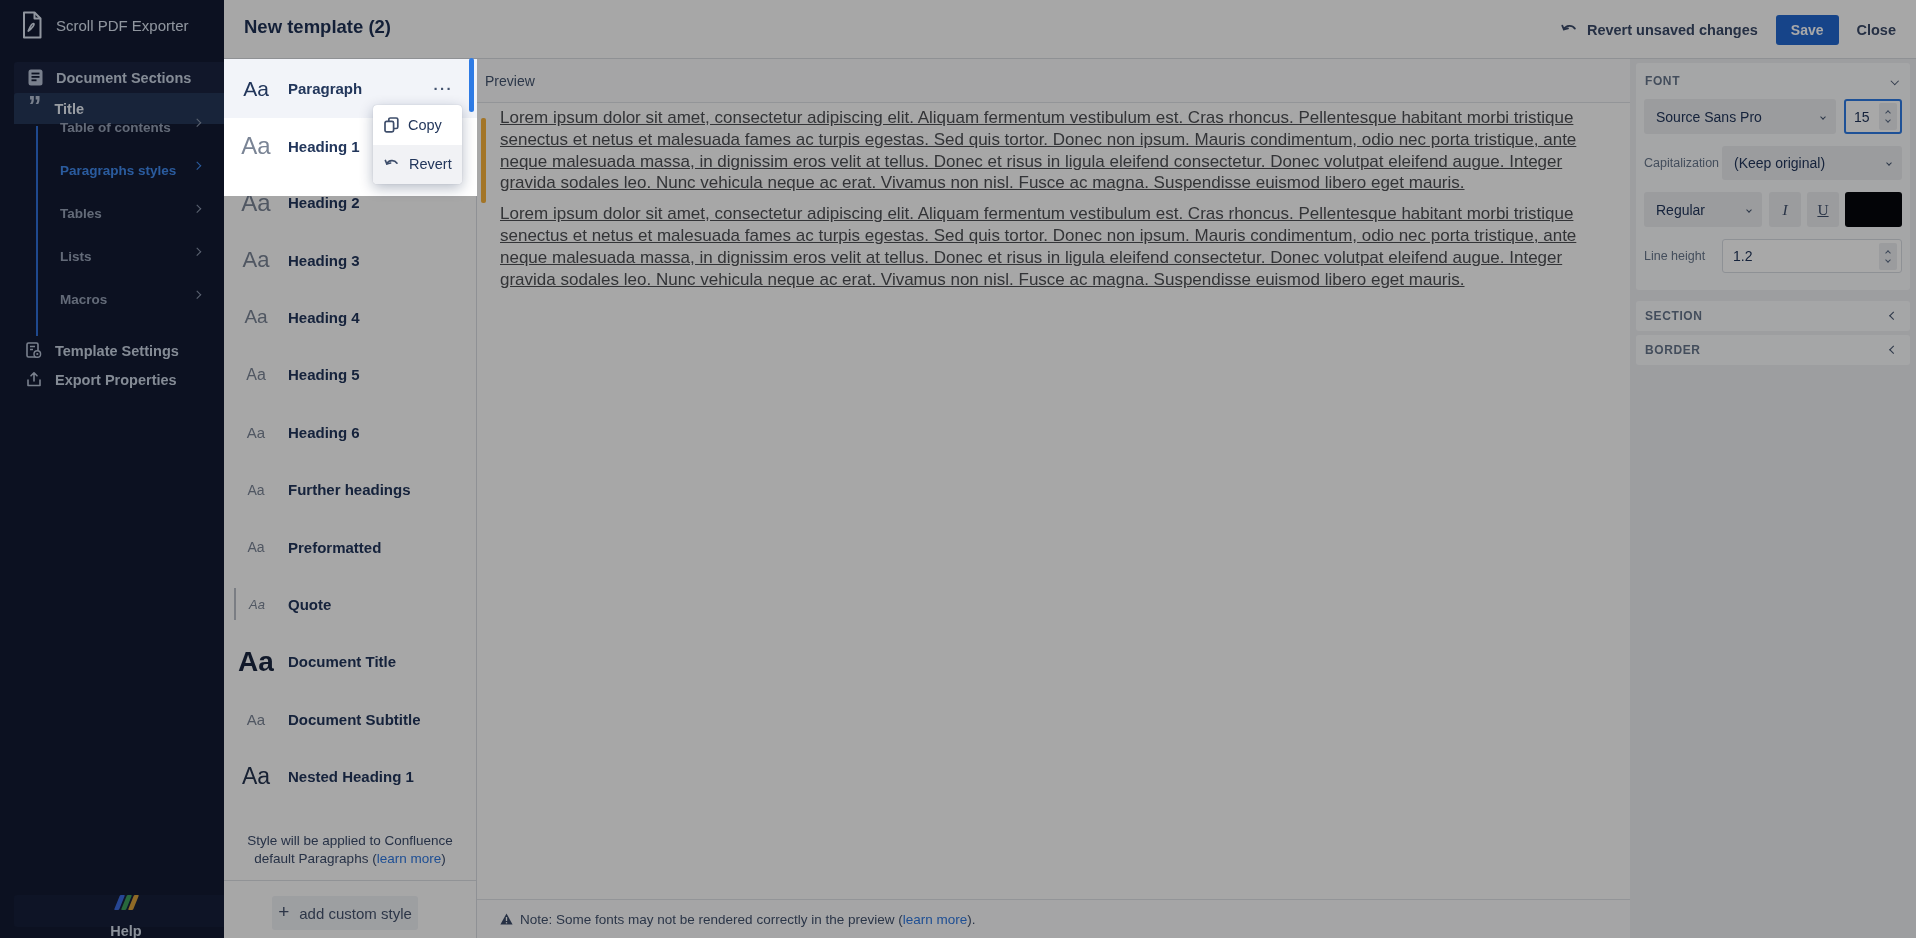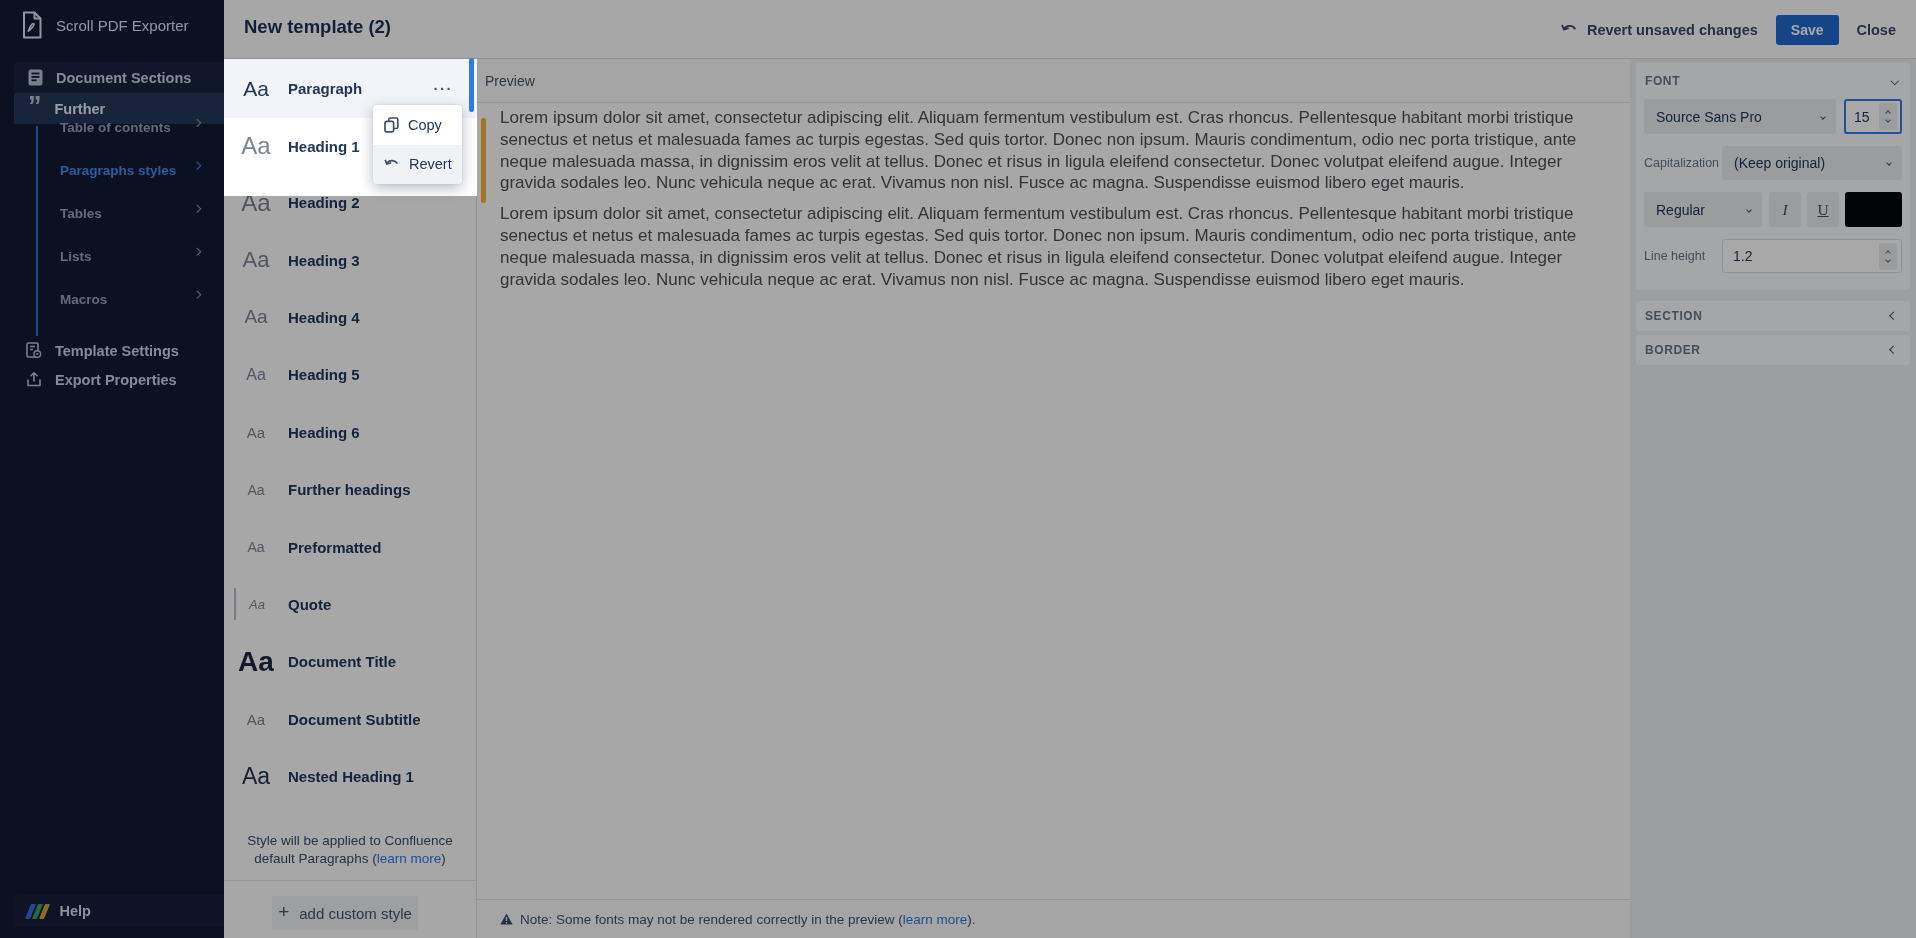--- a/index.html
+++ b/index.html
@@ -32,21 +32,21 @@
   .sub-item { height:43px; display:flex; align-items:flex-start; padding-left:60px; padding-right:25px;
               color:#97A2B7; font-size:13.5px; font-weight:600; cursor:pointer; }
   .sub-item .chev { margin-left:auto; color:#8A95AB; }
   .sub-item.active { color:#418BF0; }
   .sub-item.active .chev { color:#418BF0; }
   .secondary { position:absolute; top:336px; left:0; width:224px; }
   .sec-item { height:29px; display:flex; align-items:center; gap:13px; padding-left:26px;
               color:#C9D3E3; font-size:14.5px; font-weight:600; cursor:pointer; }
   .help-row { position:absolute; left:14px; top:895px; width:210px; height:32px; display:flex;
               align-items:center; gap:13px; padding-left:14px; color:#D3DCEA; font-size:14.5px;
-              font-weight:600; background:#161F3A; border-radius:3px 0 0 3px; cursor:pointer; }
+              font-weight:600; background:#161F3A; border-radius:3px 0 0 3px; cursor:pointer;flex-direction:column; }
   .k15t { display:flex; gap:2.5px; }
   .k15t i { width:4.5px; height:15px; transform:skewX(-22deg); border-radius:1px; display:block; }
   .k15t i:nth-child(1){ background:#3B6BE0; }
   .k15t i:nth-child(2){ background:#3E9E5C; }
   .k15t i:nth-child(3){ background:#D9A13B; }
 
   
   #header { left:224px; top:0; width:1692px; height:59px; background:#FDFDFE; border-bottom:1px solid #D9DCE1; }
   .title { position:absolute; left:20px; top:16px; font-size:18.5px; font-weight:700; color:#1D3054; }
   .hdr-right { position:absolute; right:20px; top:0; height:59px; display:flex; align-items:center; gap:18px; }
@@ -77,21 +77,21 @@
              color:#45536E; font-size:15px; cursor:pointer; }
   .plus-glyph { font-size:19px; font-weight:400; color:#45536E; margin-top:-2px; }
 
   
   #preview-panel { left:477px; top:59px; width:1153px; height:879px; background:#FDFDFE; }
   .pv-toolbar { height:44px; border-bottom:1px solid #DFE2E7; display:flex; align-items:center;
                 padding-left:8px; font-size:14px; color:#44546F; background:#FAFBFC; }
   .pv-marker { position:absolute; left:4px; top:59px; width:5px; height:85px; background:#F7B23C; border-radius:2px; }
   .pv-body { position:absolute; left:23px; top:48px; width:1107px; color:#4E5054; font-size:17px;
              line-height:21.8px; }
-  .pv-body p { margin:0 0 9px 0; }
+  .pv-body p { margin:0 0 9px 0;text-decoration:underline; }
   .pv-note { position:absolute; left:0; top:840px; width:1153px; height:39px; border-top:1px solid #DFE2E7;
              background:#FBFBFC; display:flex; align-items:center; padding-left:23px; gap:7px;
              font-size:13.5px; color:#42526E; }
 
   
   #font-panel { left:1630px; top:59px; width:286px; height:879px; background:#EFF0F3; }
   .card { position:absolute; left:6px; width:274px; background:#FBFCFD; border-radius:3px; }
   #card-font { top:4px; height:227px; }
   .card-hdr { display:flex; align-items:center; height:30px; padding:6px 13px 0 9px; }
   .card-hdr .sect-label { font-size:12px; font-weight:700; color:#67768C; letter-spacing:0.6px; }
@@ -167,21 +167,21 @@
             <rect x="0.5" y="0.5" width="14" height="16" rx="2.5" fill="#B8C2D6"></rect>
             <rect x="3.5" y="3.6" width="8" height="1.8" fill="#131B33"></rect>
             <rect x="3.5" y="7" width="8" height="1.8" fill="#131B33"></rect>
             <rect x="3.5" y="10.4" width="5" height="1.8" fill="#131B33"></rect>
           </svg>
         </span>
         <span>Document Sections</span>
       </div>
       <div class="nav-item selected">
         <span class="quote-glyph">”</span>
-        <span>Further</span>
+        <span>Title</span>
       </div>
     </nav>
 
     <div class="sub-line"></div>
     <div class="subnav">
       <div class="sub-item">
         <span>Table of contents</span>
         <i class="chev right sm"></i>
       </div>
       <div class="sub-item active">

